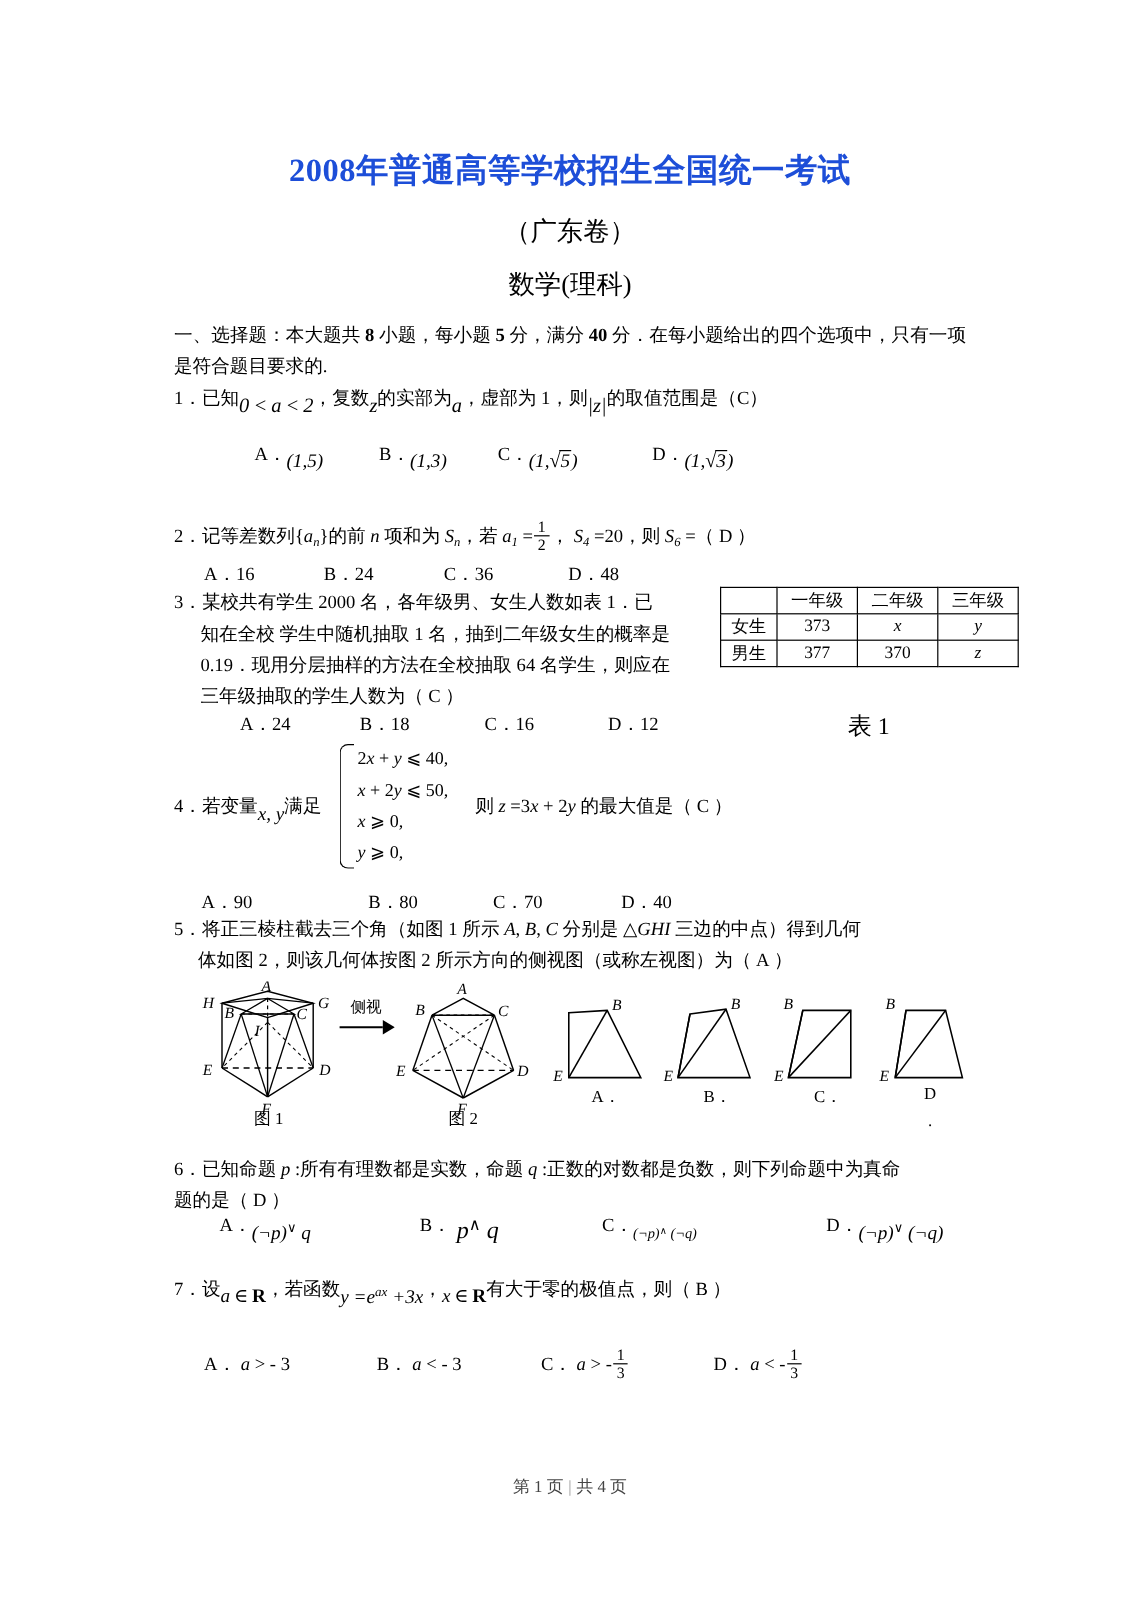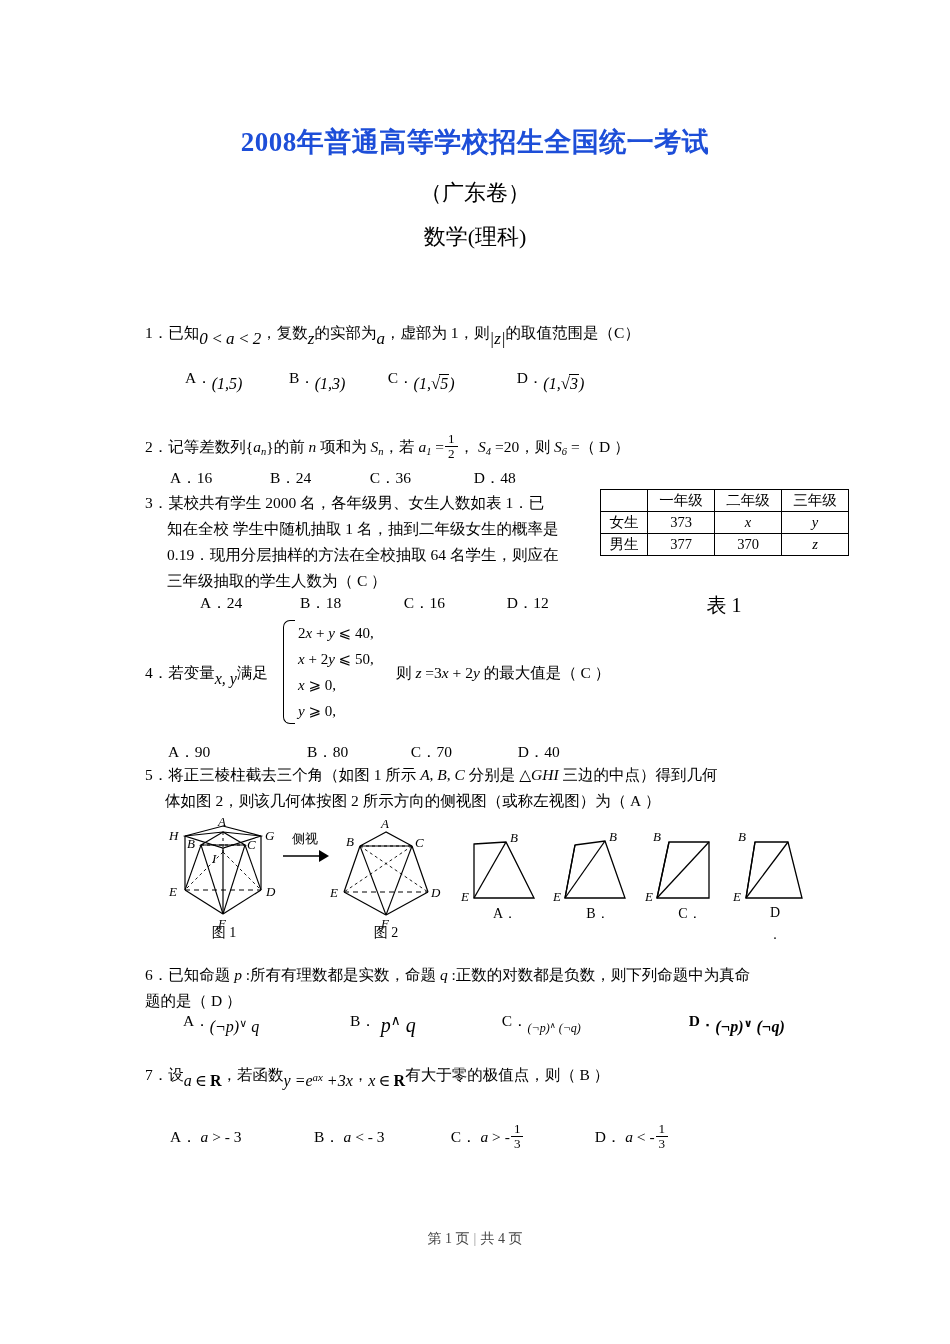--- a/index.html
+++ b/index.html
@@ -162,26 +162,29 @@
 <body>
 
 <div class="page">
 
   <div class="doc-title">
     <span>2008</span><span>年普通高等学校招生全国统一考试</span>
   </div>
   <div class="doc-subtitle">（广东卷）</div>
   <div class="doc-subject">数学(理科)</div>
 
+  <div class="blk intro">
+    <span>一、选择题：本大题共 </span><b class="bold">8</b><span> 小题，每小题 </span><b class="bold">5</b><span> 分，满分 </span><b class="bold">40</b><span> 分．在每小题给出的四个选项中，只有一项是符合题目要求的.</span>
+  </div>
 
   <div class="blk q" style="top:320px;">
     <span>1．</span><span>已知</span><span class="low" style="font-size:17px;">0 &lt; <i>a</i> &lt; 2</span><span>，复数</span><span class="low" style="font-size:17px;"><i>z</i></span><span>的实部为</span><span class="low" style="font-size:17px;"><i>a</i></span><span>，虚部为 1，则</span><span class="low" style="font-size:17px;">|<i>z</i>|</span><span>的取值范围是（</span><span>C</span><span>）</span>
   </div>
   <div class="opts" style="left:185px; top:368px; width:640px;">
-    <span style="display:inline-block;width:100px;"><span class="opt-lbl">A．</span><span class="low" style="font-size:16px;">(1,5)</span></span>
+    <span style="display:inline-block;width:100px;margin-left:27px;"><span class="opt-lbl">A．</span><span class="low" style="font-size:16px;">(1,5)</span></span>
     <span style="display:inline-block;width:95px;"><span class="opt-lbl">B．</span><span class="low" style="font-size:16px;">(1,3)</span></span>
     <span style="display:inline-block;width:125px;"><span class="opt-lbl">C．</span><span class="low" style="font-size:16px;">(1,<span class="radic">√</span><span class="sqrt">5</span>)</span></span>
     <span style="display:inline-block;"><span class="opt-lbl">D．</span><span class="low" style="font-size:16px;">(1,<span class="radic">√</span><span class="sqrt">3</span>)</span></span>
   </div>
 
   <div class="blk q" style="top:432px;">
     <span>2．</span>记等差数列{<i class="mathit">a</i><sub>n</sub>}的前 <i class="mathit">n</i> 项和为 <i class="mathit">S</i><sub>n</sub>，若 <i class="mathit">a</i><sub>1</sub> =<span class="frac"><span class="num">1</span><span class="den">2</span></span>，&nbsp;<i class="mathit">S</i><sub>4</sub> =20，则 <i class="mathit">S</i><sub>6</sub> =（&nbsp;<span>D</span>&nbsp;）
   </div>
   <div class="opts" style="left:170px; top:468px; width:640px;">
     <span style="display:inline-block;width:96px;"><span>A．</span><span>16</span></span>
@@ -372,21 +375,21 @@
   <div class="fig-cap" style="left:730px; top:927px; width:90px;">.</div>
 
   <div class="blk" style="left:145px; top:962px; width:680px;">
     <div><span>6．</span>已知命题 <i class="mathit">p</i> :所有有理数都是实数，命题 <i class="mathit">q</i> :正数的对数都是负数，则下列命题中为真命</div>
     <div>题的是（&nbsp;<span>D</span>&nbsp;）</div>
   </div>
   <div class="opts" style="left:183px; top:1011px; width:660px;">
     <span style="display:inline-block;width:163px;"><span>A．</span><span class="low" style="font-size:16px;">(¬<i>p</i>)<sup>∨</sup>&nbsp;<i>q</i></span></span>
     <span style="display:inline-block;width:148px;"><span>B．</span><span class="low" style="font-size:20px;">&nbsp;<i>p</i><sup>∧</sup>&nbsp;<i>q</i></span></span>
     <span style="display:inline-block;width:183px;"><span>C．</span><span class="low" style="font-size:12px;">(¬<i>p</i>)<sup>∧</sup>&nbsp;(¬<i>q</i>)</span></span>
-    <span style="display:inline-block;font-weight:bold;"><span>D．</span><span class="low" style="font-size:16px;">(¬<i>p</i>)<sup>∨</sup>&nbsp;(¬<i>q</i>)</span></span>
+    <span style="display:inline-block;"><span>D．</span><span class="low" style="font-size:16px;">(¬<i>p</i>)<sup>∨</sup>&nbsp;(¬<i>q</i>)</span></span>
   </div>
 
   <div class="blk" style="left:145px; top:1062px; width:680px;">
     <span>7．</span><span>设</span><span class="low" style="font-size:16px;"><i>a</i> ∈ <b style="font-style:normal;">R</b></span><span>，若函数</span><span class="low" style="font-size:16px;"><i>y</i> =<i>e</i><sup style="font-style:italic;">ax</sup> +3<i>x</i></span><span>，</span><span class="low" style="font-size:16px;"><i>x</i> ∈ <b style="font-style:normal;">R</b></span><span>有大于零的极值点，则（ B ）</span>
   </div>
   <div class="opts" style="left:170px; top:1122px; width:660px;">
     <span style="display:inline-block;width:140px;"><span>A．</span>&nbsp;<i class="mathit">a</i> &gt; - 3</span>
     <span style="display:inline-block;width:133px;"><span>B．</span>&nbsp;<i class="mathit">a</i> &lt; - 3</span>
     <span style="display:inline-block;width:140px;"><span>C．</span>&nbsp;<i class="mathit">a</i> &gt; -<span class="frac"><span class="num">1</span><span class="den">3</span></span></span>
     <span style="display:inline-block;"><span>D．</span>&nbsp;<i class="mathit">a</i> &lt; -<span class="frac"><span class="num">1</span><span class="den">3</span></span></span>

